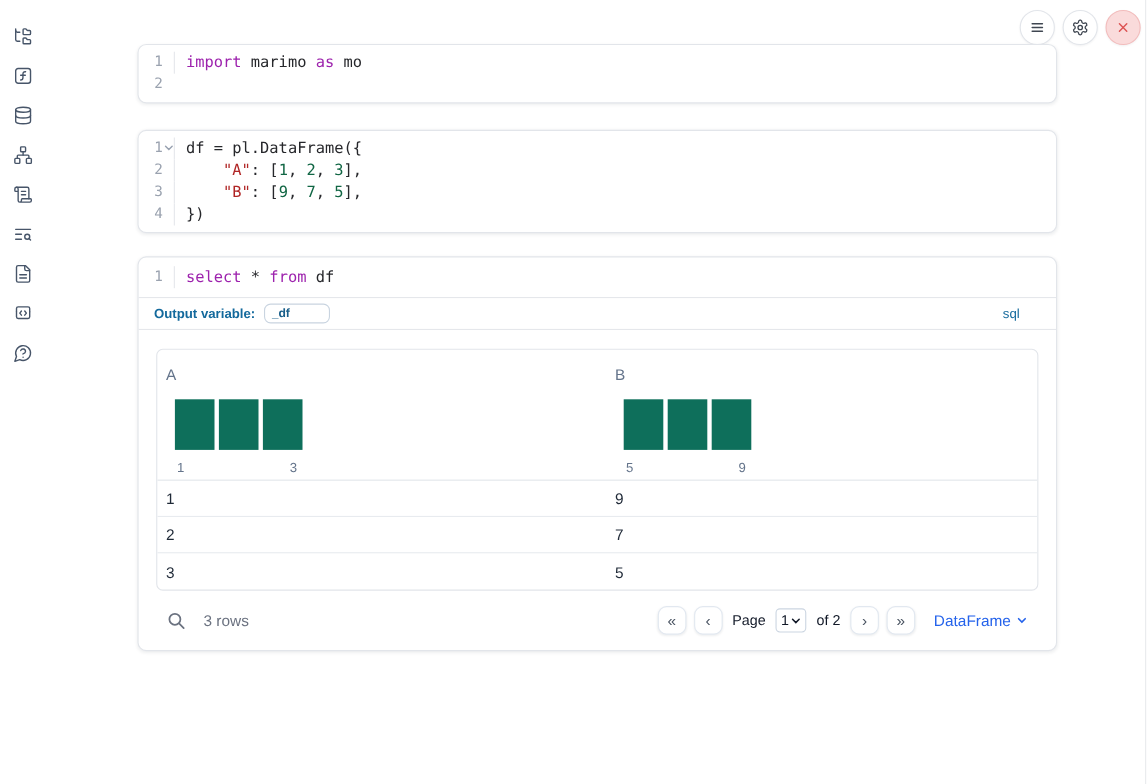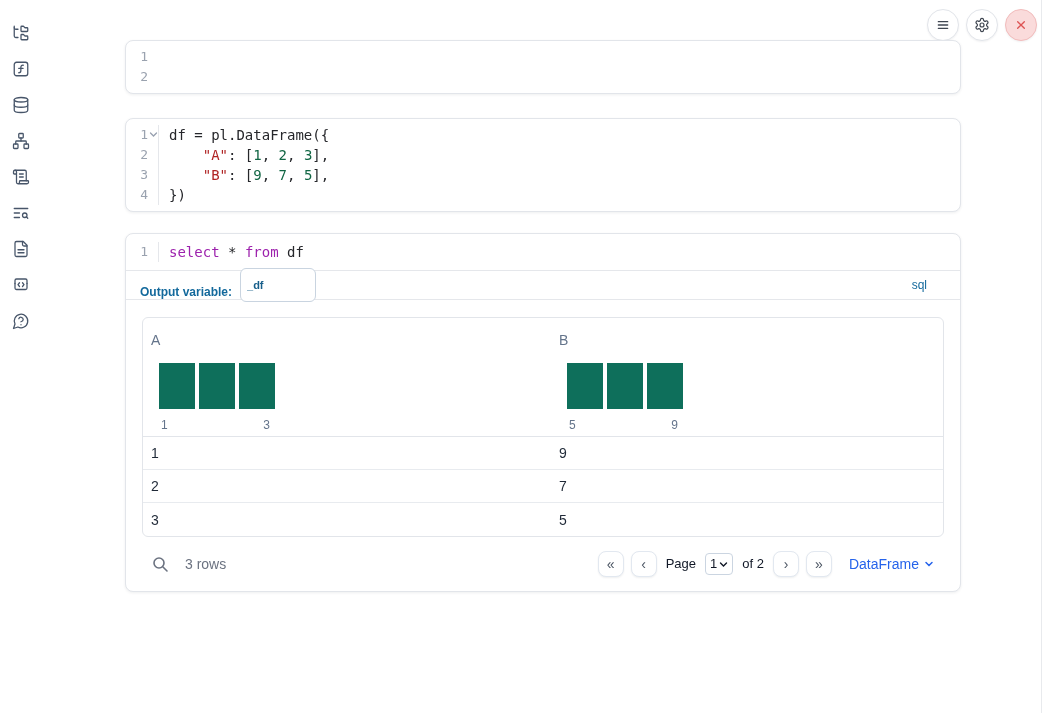--- a/index.html
+++ b/index.html
@@ -36,24 +36,24 @@
     color:#9aa2af; font-size:13px; user-select:none; }
   .code { border-left:1px solid #e5e7eb; padding-left:10px; white-space:pre; }
   .tok-kw { color:#9d22ad; }
   .tok-str { color:#b02525; }
   .tok-num { color:#116644; }
   .fold { position:absolute; right:0; top:5px; display:inline-flex; cursor:pointer; }
 
   .sql-code { padding:8px 0; border-bottom:1px solid #e5e7eb; }
   .outvar-row { height:29px; display:flex; align-items:center; justify-content:space-between;
     padding:0 33px 0 14px; border-bottom:1px solid #e5e7eb; font-family:"Liberation Sans", sans-serif; }
-  .outvar-left { display:flex; align-items:flex-end; gap:8px; }
+  .outvar-left { display:flex; align-items:center; gap:8px; }
   .outvar-label { font-size:12px; font-weight:bold; color:#13699c; }
-  .outvar-input { width:76px; height:18px; border:1px solid #c9d4e0; border-radius:6px;
-    padding:16px 6px; font-size:11px; font-weight:bold; color:#175e8a; font-family:"Liberation Sans", sans-serif; outline:none; }
+  .outvar-input { width:60px; height:18px; border:1px solid #c9d4e0; border-radius:6px;
+    padding:0 6px; font-size:11px; font-weight:bold; color:#175e8a; font-family:"Liberation Sans", sans-serif; outline:none; }
   .lang-badge { font-size:12px; font-weight:normal; color:#13699c; }
 
   
   .output-area { padding:17px 16px 0 16px; font-family:"Liberation Sans", sans-serif; }
   .table-box { border:1px solid #e2e5ea; border-radius:6px; overflow:hidden; }
   .thead { display:flex; height:119px; border-bottom:1px solid #e2e5ea; }
   .th { padding:12px 8px 0 8px; cursor:pointer; }
   .th-a { width:408px; flex:0 0 408px; }
   .th-b { flex:1; }
   .col-label { font-size:14px; color:#64748b; }
@@ -181,20 +181,21 @@
           <path d="M17 7 7 17"></path>
         </svg>
     </span>
   </div>
 
   <div class="content">
 
     <div class="cell cell-1">
         <div class="code-line">
           <span class="gutter">1</span>
+          <span class="code"><span class="tok-kw">import</span><span> marimo </span><span class="tok-kw">as</span><span> mo</span></span>
         </div>
         <div class="code-line">
           <span class="gutter">2</span>
         </div>
       </div>
 
     <div class="cell cell-2">
         <div class="code-line">
           <span class="gutter">1<span class="fold">
               <svg width="9" height="9" viewBox="0 0 9 9">

